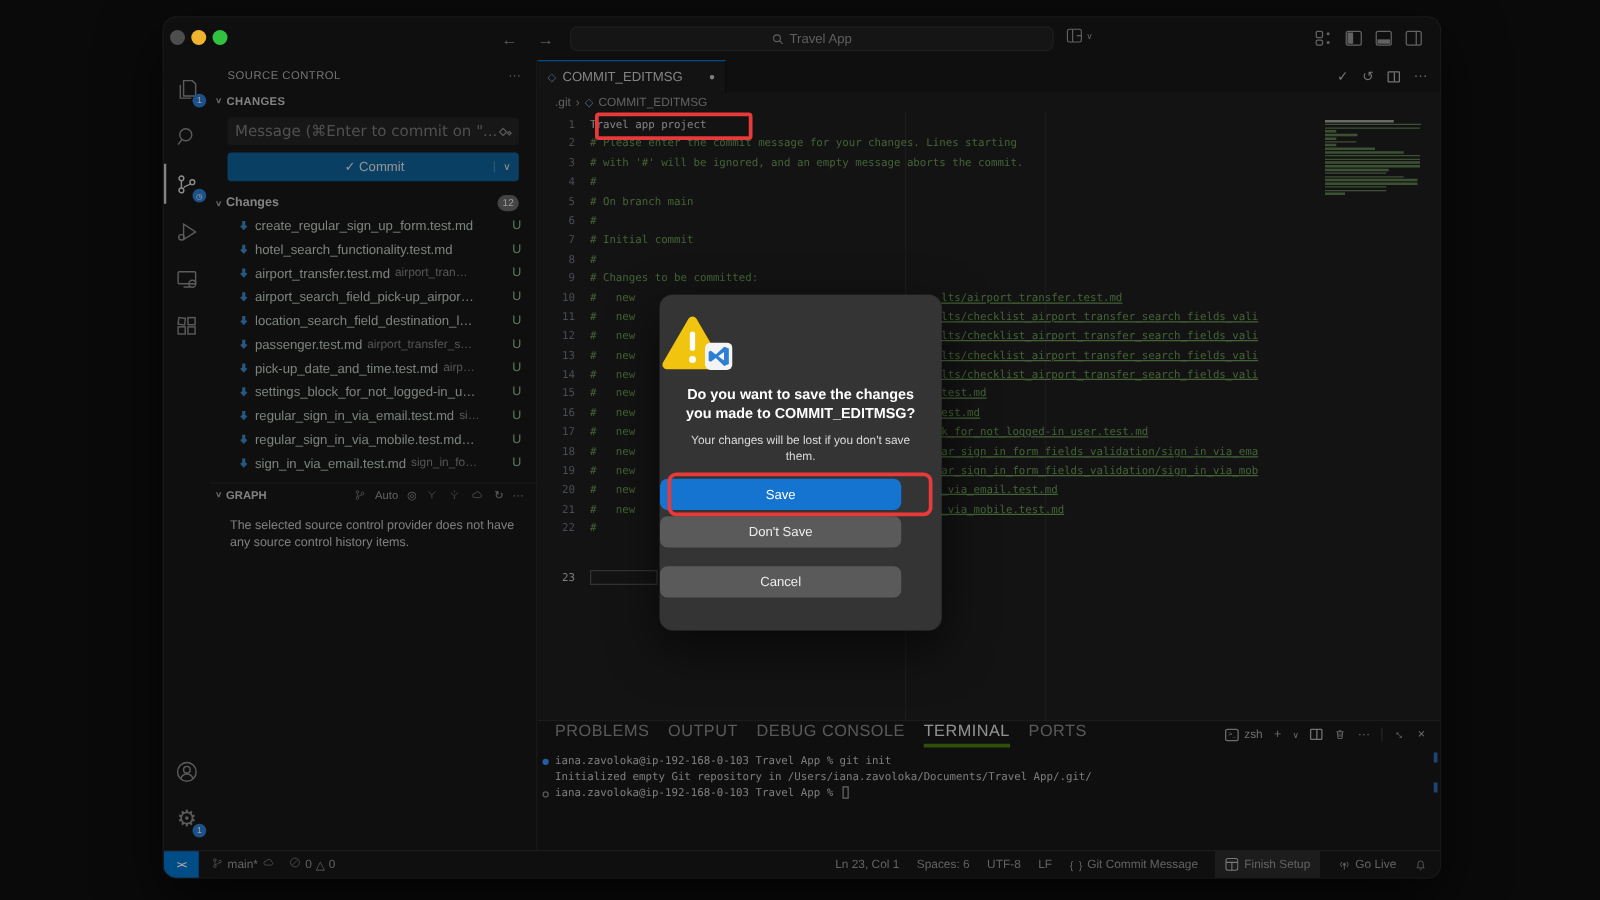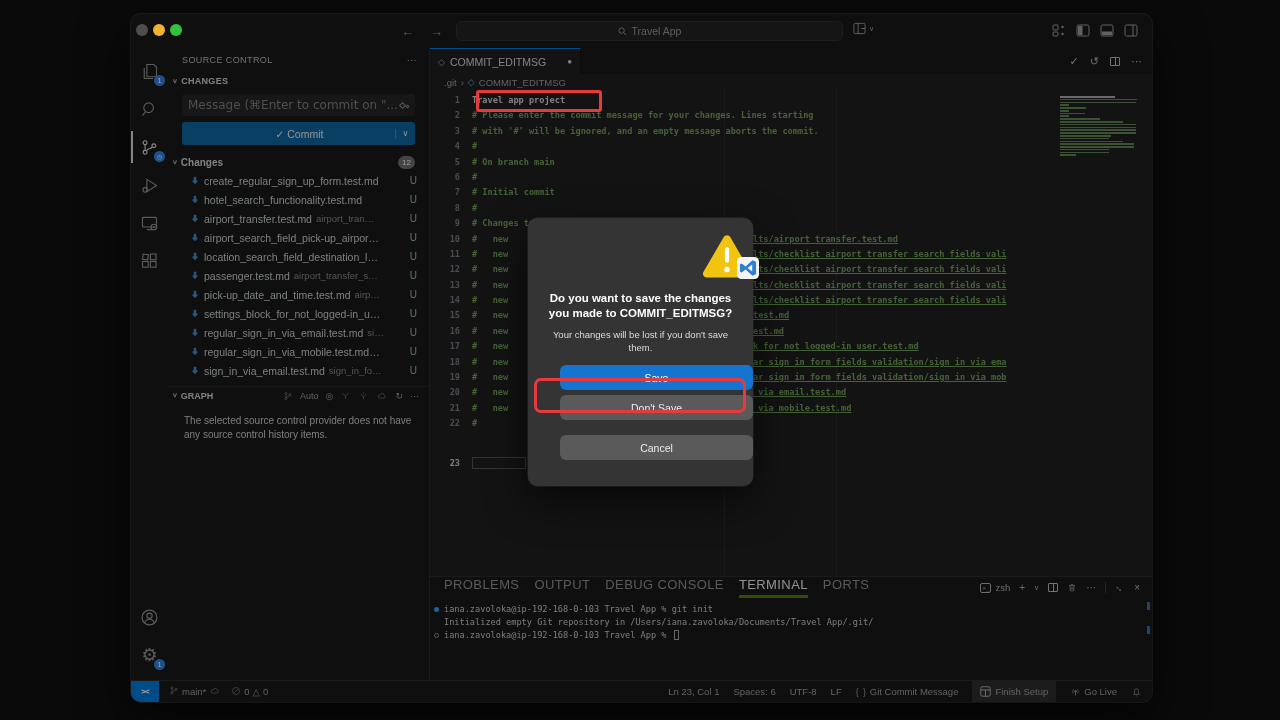--- a/index.html
+++ b/index.html
@@ -80,21 +80,21 @@
   .tab { width:151px; background:#1f1f1f; border-top:1.5px solid #0078d4; border-right:1px solid #101010;
          display:flex; align-items:center; gap:5px; padding:0 8px; font-size:10.5px; color:#cfcfcf; }
   .tab .dmd { color:#7a9cb8; font-size:9px; }
   .tab .dirty { margin-left:auto; font-size:8px; color:#c8c8c8; }
   .editor-actions { position:absolute; right:10px; top:0; height:26px; display:flex; align-items:center; gap:11px;
                     color:#b5b5b5; font-size:11px; }
   .split-ic { width:10px; height:9px; border:1px solid #b5b5b5; border-radius:1px; position:relative; }
   .split-ic::after { content:""; position:absolute; left:4px; top:0; bottom:0; width:1px; background:#b5b5b5; }
   .breadcrumbs { height:16px; display:flex; align-items:center; gap:4px; padding-left:14px; font-size:9.5px; color:#9a9a9a; }
   .editor-body { flex:1; position:relative; overflow:hidden; font-family:"DejaVu Sans Mono", monospace; }
-  #code-lines { padding-top:3px;font-weight:bold; }
+  #code-lines { padding-top:3px; }
   .cl { position:relative; height:15.4px; line-height:15.4px; white-space:pre; font-size:8.6px; }
   .cl .ln { display:inline-block; width:30px; margin-right:12px; text-align:right; color:#6e7681; }
   .cl.cur .ln { color:#c6c6c6;margin-top:24px; }
   .ct.pln { color:#cccccc; }
   .ct.cmt { color:#6a9955; }
   .frag { position:absolute; left:323px; top:0; color:#6a9955; text-decoration:underline; }
   .curbox { display:inline-block; width:54px; height:12px; border:1px solid rgba(255,255,255,.22); vertical-align:middle; }
   .ruler { position:absolute; top:0; bottom:0; width:1px; background:rgba(255,255,255,.055); }
   .minimap { position:absolute; right:4px; top:6px; width:88px; }
   .minimap div { height:1.6px; margin-bottom:1.2px; background:rgba(118,160,98,.75); }
@@ -130,23 +130,23 @@
   .sb-right .sb-item { margin-left:0; }
   .sb-chip { background:rgba(255,255,255,.09); height:22px; padding:0 8px; display:flex; align-items:center; gap:4px; }
   .sb-ic svg { stroke:#9a9a9a; fill:none; stroke-width:1.2; }
   .braces { font-size:8.5px; letter-spacing:1px; }
 
   
   .dim-overlay { position:absolute; left:131px; top:14px; width:1021px; height:688px; border-radius:10px;
                  background:rgba(0,0,0,.36); z-index:5; }
 
   
-  .dialog { position:absolute; left:528px; top:218px; width:225px; height:268px; background:#343434;
+  .dialog { position:absolute; left:528px; top:236px; width:225px; height:268px; background:#343434;
             border-radius:10px; z-index:10; box-shadow:0 0 0 .5px rgba(255,255,255,.12), 0 14px 40px rgba(0,0,0,.6);
-            display:flex; flex-direction:column; align-items:flex-end; }
+            display:flex; flex-direction:column; align-items:flex-start; }
   .dlg-icon { position:relative; margin-top:15px; width:52px; height:48px; }
   .dlg-badge { position:absolute; right:-6px; bottom:-2px; }
   .dlg-title { margin-top:10px; padding:0 13px; font-size:11.5px; font-weight:bold; color:#ffffff;
                text-align:center; line-height:15px; }
   .dlg-body { margin-top:8px; padding:0 24px; font-size:9.5px; color:#dcdcdc; text-align:center; line-height:12.5px; }
   .dlg-btn { width:193px; height:25px; border:none; border-radius:6px; font-size:10.5px; color:#ededed;
              font-family:"Liberation Sans", sans-serif; background:#5a5a5a; }
   .dlg-btn.primary { background:#1574cf; color:#ffffff; margin-top:11px; }
   .dlg-btn.secondary { margin-top:5px; }
   .dlg-btn.cancel { margin-top:15px; }

